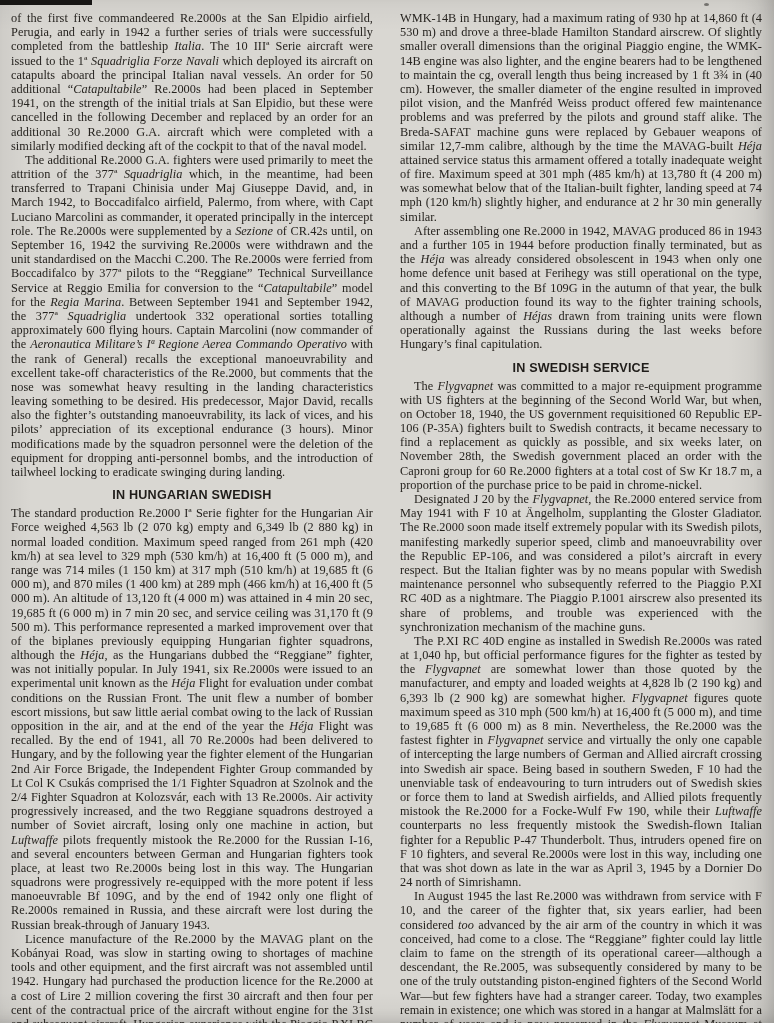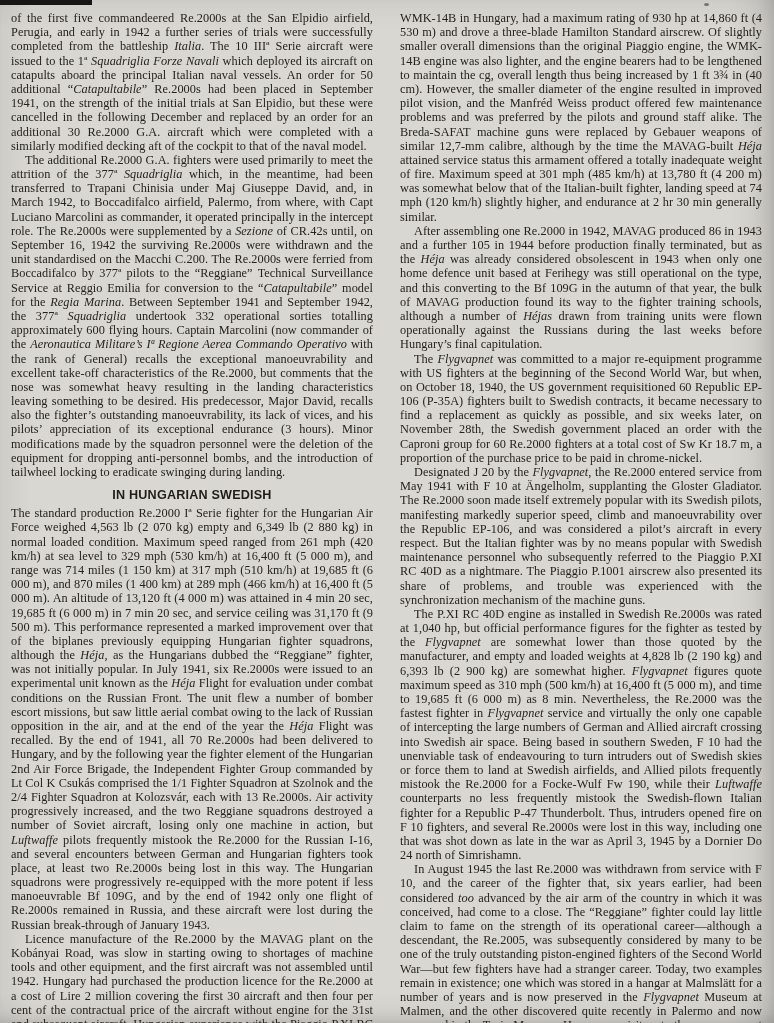--- a/index.html
+++ b/index.html
@@ -86,19 +86,20 @@
     <div class="col" id="col-0">
         <p class="para"><span>of the first five commandeered Re.2000s at the San Elpidio airfield, Perugia, and early in 1942 a further series of trials were successfully completed from the battleship </span><span class="it">Italia</span><span>. The 10 IIIª Serie aircraft were issued to the 1ª </span><span class="it">Squadriglia Forze Navali</span><span> which deployed its aircraft on catapults aboard the principal Italian naval vessels. An order for 50 additional “</span><span class="it">Catapultabile</span><span>” Re.2000s had been placed in September 1941, on the strength of the initial trials at San Elpidio, but these were cancelled in the following December and replaced by an order for an additional 30 Re.2000 G.A. aircraft which were completed with a similarly modified decking aft of the cockpit to that of the naval model.</span></p>
         <p class="para indent"><span>The additional Re.2000 G.A. fighters were used primarily to meet the attrition of the 377ª </span><span class="it">Squadriglia</span><span> which, in the meantime, had been transferred to Trapani Chinisia under Maj Giuseppe David, and, in March 1942, to Boccadifalco airfield, Palermo, from where, with Capt Luciano Marcolini as commander, it operated principally in the intercept role. The Re.2000s were supplemented by a </span><span class="it">Sezione</span><span> of CR.42s until, on September 16, 1942 the surviving Re.2000s were withdrawn and the unit standardised on the Macchi C.200. The Re.2000s were ferried from Boccadifalco by 377ª pilots to the “Reggiane” Technical Surveillance Service at Reggio Emilia for conversion to the “</span><span class="it">Catapultabile</span><span>” model for the </span><span class="it">Regia Marina</span><span>. Between September 1941 and September 1942, the 377ª </span><span class="it">Squadriglia</span><span> undertook 332 operational sorties totalling approximately 600 flying hours. Captain Marcolini (now commander of the </span><span class="it">Aeronautica Militare’s Iª Regione Aerea Commando Operativo</span><span> with the rank of General) recalls the exceptional manoeuvrability and excellent take-off characteristics of the Re.2000, but comments that the nose was somewhat heavy resulting in the landing characteristics leaving something to be desired. His predecessor, Major David, recalls also the fighter’s outstanding manoeuvrability, its lack of vices, and his pilots’ appreciation of its exceptional endurance (3 hours). Minor modifications made by the squadron personnel were the deletion of the equipment for dropping anti-personnel bombs, and the introduction of tailwheel locking to eradicate swinging during landing.</span></p>
         <div class="sec-heading">IN HUNGARIAN SWEDISH</div>
         <p class="para"><span>The standard production Re.2000 Iª Serie fighter for the Hungarian Air Force weighed 4,563 lb (2 070 kg) empty and 6,349 lb (2 880 kg) in normal loaded condition. Maximum speed ranged from 261 mph (420 km/h) at sea level to 329 mph (530 km/h) at 16,400 ft (5 000 m), and range was 714 miles (1 150 km) at 317 mph (510 km/h) at 19,685 ft (6 000 m), and 870 miles (1 400 km) at 289 mph (466 km/h) at 16,400 ft (5 000 m). An altitude of 13,120 ft (4 000 m) was attained in 4 min 20 sec, 19,685 ft (6 000 m) in 7 min 20 sec, and service ceiling was 31,170 ft (9 500 m). This performance represented a marked improvement over that of the biplanes previously equipping Hungarian fighter squadrons, although the </span><span class="it">Héja</span><span>, as the Hungarians dubbed the “Reggiane” fighter, was not initially popular. In July 1941, six Re.2000s were issued to an experimental unit known as the </span><span class="it">Héja</span><span> Flight for evaluation under combat conditions on the Russian Front. The unit flew a number of bomber escort missions, but saw little aerial combat owing to the lack of Russian opposition in the air, and at the end of the year the </span><span class="it">Héja</span><span> Flight was recalled. By the end of 1941, all 70 Re.2000s had been delivered to Hungary, and by the following year the fighter element of the Hungarian 2nd Air Force Brigade, the Independent Fighter Group commanded by Lt Col K Csukás comprised the 1/1 Fighter Squadron at Szolnok and the 2/4 Fighter Squadron at Kolozsvár, each with 13 Re.2000s. Air activity progressively increased, and the two Reggiane squadrons destroyed a number of Soviet aircraft, losing only one machine in action, but </span><span class="it">Luftwaffe</span><span> pilots frequently mistook the Re.2000 for the Russian I-16, and several encounters between German and Hungarian fighters took place, at least two Re.2000s being lost in this way. The Hungarian squadrons were progressively re-equipped with the more potent if less manoeuvrable Bf 109G, and by the end of 1942 only one flight of Re.2000s remained in Russia, and these aircraft were lost during the Russian break-through of January 1943.</span></p>
         <p class="para indent"><span>Licence manufacture of the Re.2000 by the MAVAG plant on the Kobányai Road, was slow in starting owing to shortages of machine tools and other equipment, and the first aircraft was not assembled until 1942. Hungary had purchased the production licence for the Re.2000 at a cost of Lire 2 million covering the first 30 aircraft and then four per cent of the contractual price of the aircraft without engine for the 31st and subsequent aircraft. Hungarian experience with the Piaggio P.XI RC 40 engine installed in the aircraft imported from Italy had left much to be desired but, in any case, from the outset it had been decided to install the Manfréd Weiss-built Gnôme-Rhône 14Kfs Mistral-Major fourteen-cylinder two-row radial which, known as the</span></p>
       </div>
     <div class="col" id="col-1">
         <p class="para"><span>WMK-14B in Hungary, had a maximum rating of 930 hp at 14,860 ft (4 530 m) and drove a three-blade Hamilton Standard airscrew. Of slightly smaller overall dimensions than the original Piaggio engine, the WMK-14B engine was also lighter, and the engine bearers had to be lengthened to maintain the cg, overall length thus being increased by 1 ft 3¾ in (40 cm). However, the smaller diameter of the engine resulted in improved pilot vision, and the Manfréd Weiss product offered few maintenance problems and was preferred by the pilots and ground staff alike. The Breda-SAFAT machine guns were replaced by Gebauer weapons of similar 12,7-mm calibre, although by the time the MAVAG-built </span><span class="it">Héja</span><span> attained service status this armament offered a totally inadequate weight of fire. Maximum speed at 301 mph (485 km/h) at 13,780 ft (4 200 m) was somewhat below that of the Italian-built fighter, landing speed at 74 mph (120 km/h) slightly higher, and endurance at 2 hr 30 min generally similar.</span></p>
         <p class="para indent"><span>After assembling one Re.2000 in 1942, MAVAG produced 86 in 1943 and a further 105 in 1944 before production finally terminated, but as the </span><span class="it">Héja</span><span> was already considered obsolescent in 1943 when only one home defence unit based at Ferihegy was still operational on the type, and this converting to the Bf 109G in the autumn of that year, the bulk of MAVAG production found its way to the fighter training schools, although a number of </span><span class="it">Héjas</span><span> drawn from training units were flown operationally against the Russians during the last weeks before Hungary’s final capitulation.</span></p>
+        <div class="sec-heading">IN SWEDISH SERVICE</div>
         <p class="para indent"><span>The </span><span class="it">Flygvapnet</span><span> was committed to a major re-equipment programme with US fighters at the beginning of the Second World War, but when, on October 18, 1940, the US government requisitioned 60 Republic EP-106 (P-35A) fighters built to Swedish contracts, it became necessary to find a replacement as quickly as possible, and six weeks later, on November 28th, the Swedish government placed an order with the Caproni group for 60 Re.2000 fighters at a total cost of Sw Kr 18.7 m, a proportion of the purchase price to be paid in chrome-nickel.</span></p>
         <p class="para indent"><span>Designated J 20 by the </span><span class="it">Flygvapnet</span><span>, the Re.2000 entered service from May 1941 with F 10 at Ängelholm, supplanting the Gloster Gladiator. The Re.2000 soon made itself extremely popular with its Swedish pilots, manifesting markedly superior speed, climb and manoeuvrability over the Republic EP-106, and was considered a pilot’s aircraft in every respect. But the Italian fighter was by no means popular with Swedish maintenance personnel who subsequently referred to the Piaggio P.XI RC 40D as a nightmare. The Piaggio P.1001 airscrew also presented its share of problems, and trouble was experienced with the synchronization mechanism of the machine guns.</span></p>
         <p class="para indent"><span>The P.XI RC 40D engine as installed in Swedish Re.2000s was rated at 1,040 hp, but official performance figures for the fighter as tested by the </span><span class="it">Flygvapnet</span><span> are somewhat lower than those quoted by the manufacturer, and empty and loaded weights at 4,828 lb (2 190 kg) and 6,393 lb (2 900 kg) are somewhat higher. </span><span class="it">Flygvapnet</span><span> figures quote maximum speed as 310 mph (500 km/h) at 16,400 ft (5 000 m), and time to 19,685 ft (6 000 m) as 8 min. Nevertheless, the Re.2000 was the fastest fighter in </span><span class="it">Flygvapnet</span><span> service and virtually the only one capable of intercepting the large numbers of German and Allied aircraft crossing into Swedish air space. Being based in southern Sweden, F 10 had the unenviable task of endeavouring to turn intruders out of Swedish skies or force them to land at Swedish airfields, and Allied pilots frequently mistook the Re.2000 for a Focke-Wulf Fw 190, while their </span><span class="it">Luftwaffe</span><span> counterparts no less frequently mistook the Swedish-flown Italian fighter for a Republic P-47 Thunderbolt. Thus, intruders opened fire on F 10 fighters, and several Re.2000s were lost in this way, including one that was shot down as late in the war as April 3, 1945 by a Dornier Do 24 north of Simrishamn.</span></p>
         <p class="para indent"><span>In August 1945 the last Re.2000 was withdrawn from service with F 10, and the career of the fighter that, six years earlier, had been considered </span><span class="it">too</span><span> advanced by the air arm of the country in which it was conceived, had come to a close. The “Reggiane” fighter could lay little claim to fame on the strength of its operational career—although a descendant, the Re.2005, was subsequently considered by many to be one of the truly outstanding piston-engined fighters of the Second World War—but few fighters have had a stranger career. Today, two examples remain in existence; one which was stored in a hangar at Malmslätt for a number of years and is now preserved in the </span><span class="it">Flygvapnet</span><span> Museum at Malmen, and the other discovered quite recently in Palermo and now preserved in the Turin Museum. How many visitors to these museums at near-opposite ends of Europe realise, on seeing these relics, that they are looking at a fighter which, 28 years ago, was among the most advanced in the world? </span></p>
       </div>
   </div>
 </div>
 
 </body></html>

